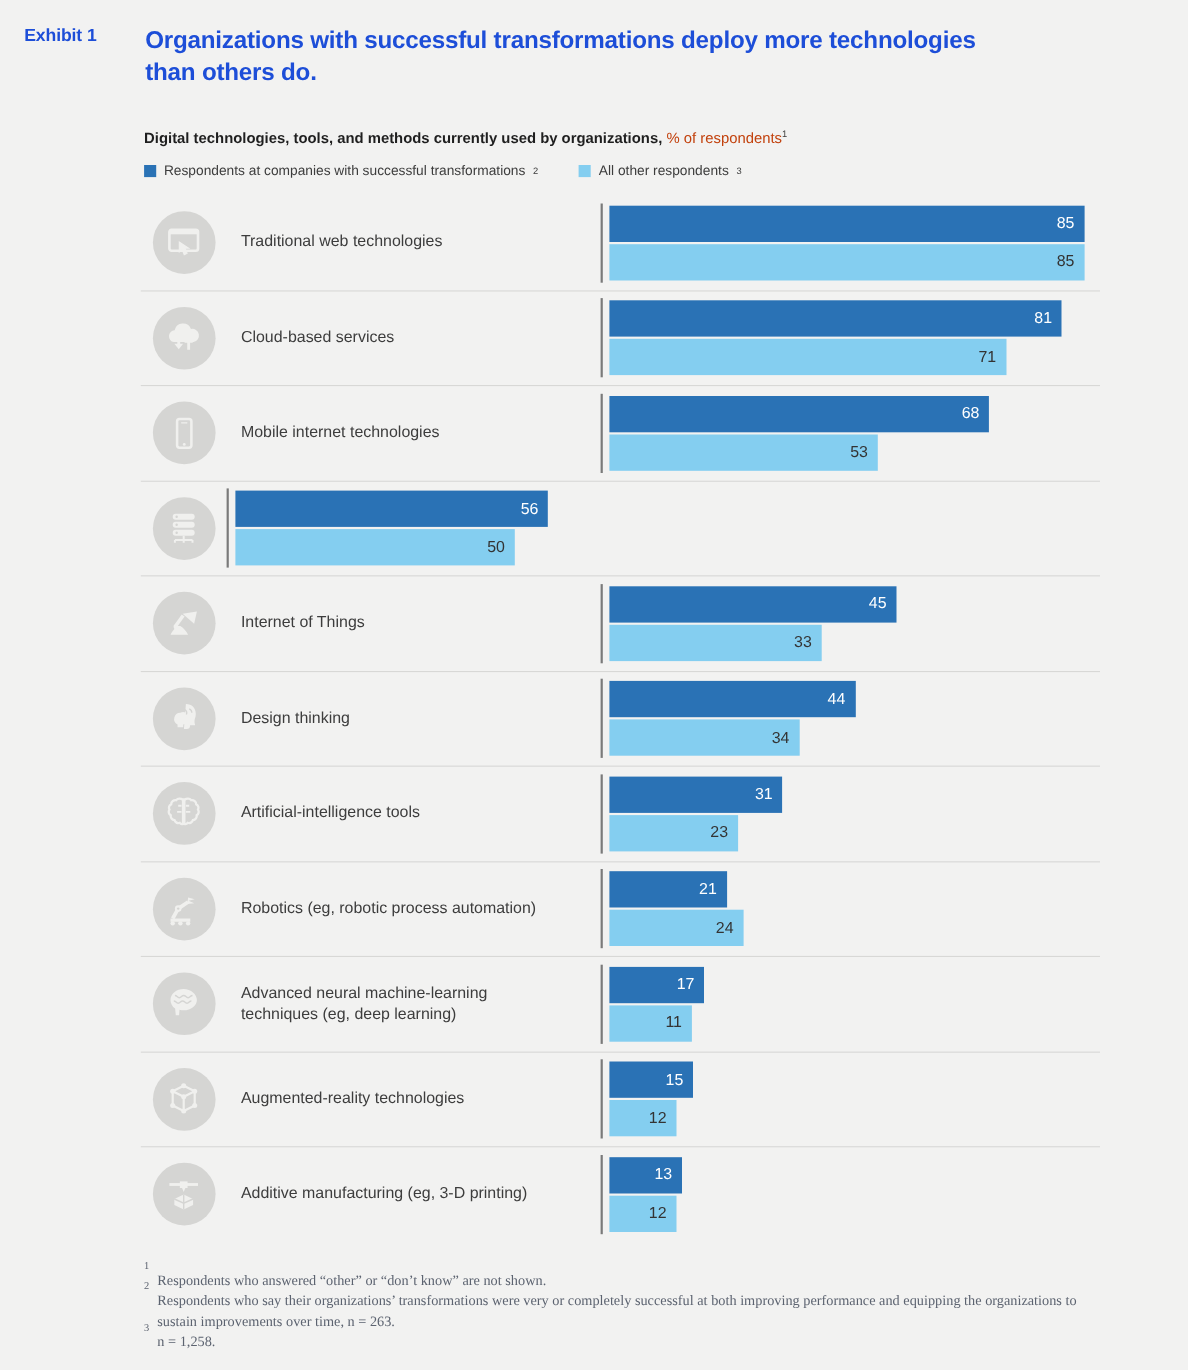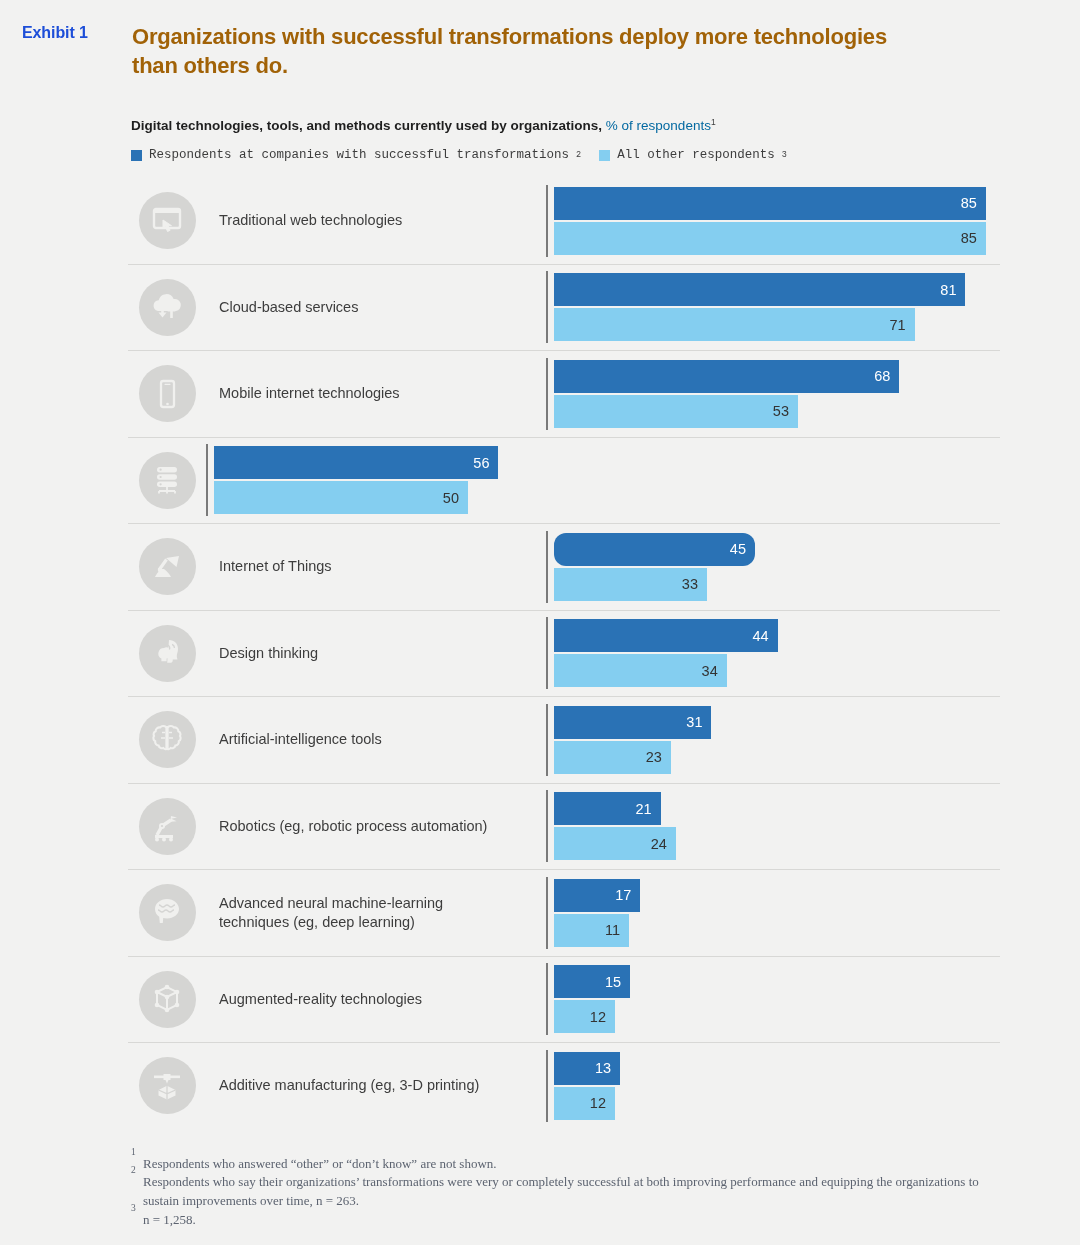--- a/index.html
+++ b/index.html
@@ -26,44 +26,43 @@
     font-weight: bold;
     color: #1d4ed8;
     width: 110px;
     flex: 0 0 110px;
     letter-spacing: -0.1px;
     padding-top: 2px;
   }
   .exhibit-title {
     font-size: 22px;
     font-weight: bold;
-    color: #a16207;
+    color: #1d4ed8;
     line-height: 1.32;
     max-width: 760px;
     letter-spacing: -0.2px;
   }
 
   
   .subtitle {
     margin: 38px 0 0 131px;
     font-size: 13.5px;
     color: #3d3d3d;
   }
   .subtitle b { font-weight: bold; color: #1f1f1f; }
-  .subtitle .light { color: #0369a1; text-align: center; }
+  .subtitle .light { color: #c2410c; text-align: center; }
   sup { font-size: 8.5px; vertical-align: super; line-height: 0; }
 
   .legend {
     margin: 15px 0 0 131px;
     display: flex;
     align-items: flex-end;
-    gap: 4px;
+    gap: 23px;
     font-size: 12.5px;
     color: #3d3d3d;
-    font-family: Liberation Mono, monospace;
   }
   .legend-item { display: flex; align-items: center; gap: 7px; }
   .legend-item + .legend-item { margin-left: 14px; }
   .swatch { width: 11px; height: 11px; display: inline-block; }
 
   
   .chart {
     margin-top: 16px;
     position: relative;
   }
@@ -284,24 +283,24 @@
             <path d="M12 19 C8 23 7 25 6 27 l16 0 c-1.5 -3 -4 -6 -7 -8 z" fill="#f0f0ee"></path>
             <circle cx="11" cy="20" r="2.2" fill="#f0f0ee"></circle>
           </svg>
         </div>
       </div>
       <div class="label-cell">
         <div>Internet of Things</div>
       </div>
       <div class="bars-cell">
         <div class="axis-tick"></div>
-        <div class="bar dark" style="width: 201px; border-radius: 12px;">
+        <div class="bar dark" style="width: 261px;">
           <span>45</span>
         </div>
-        <div class="bar light" style="width: 153px;">
+        <div class="bar light" style="width: 193px;">
           <span>33</span>
         </div>
       </div>
     </div>
     <div class="row">
       <div class="icon-cell">
         <div class="icon-circle">
           <svg width="34" height="34" viewBox="0 0 34 34">
             <path d="M19 4c5.5 0 9 3.8 9 9 0 3-1.2 4.4-1.2 7.2 0 1.5.6 2 .6 3.2h-4.6c0 2.6-1 3.4-3.2 3.4h-2.4" fill="#f0f0ee"></path>
             <path d="M14 12a5.6 5.6 0 1 1 2.6 10.6v2.6h-5.2v-2.6A5.6 5.6 0 0 1 14 12z" fill="#f0f0ee"></path>

